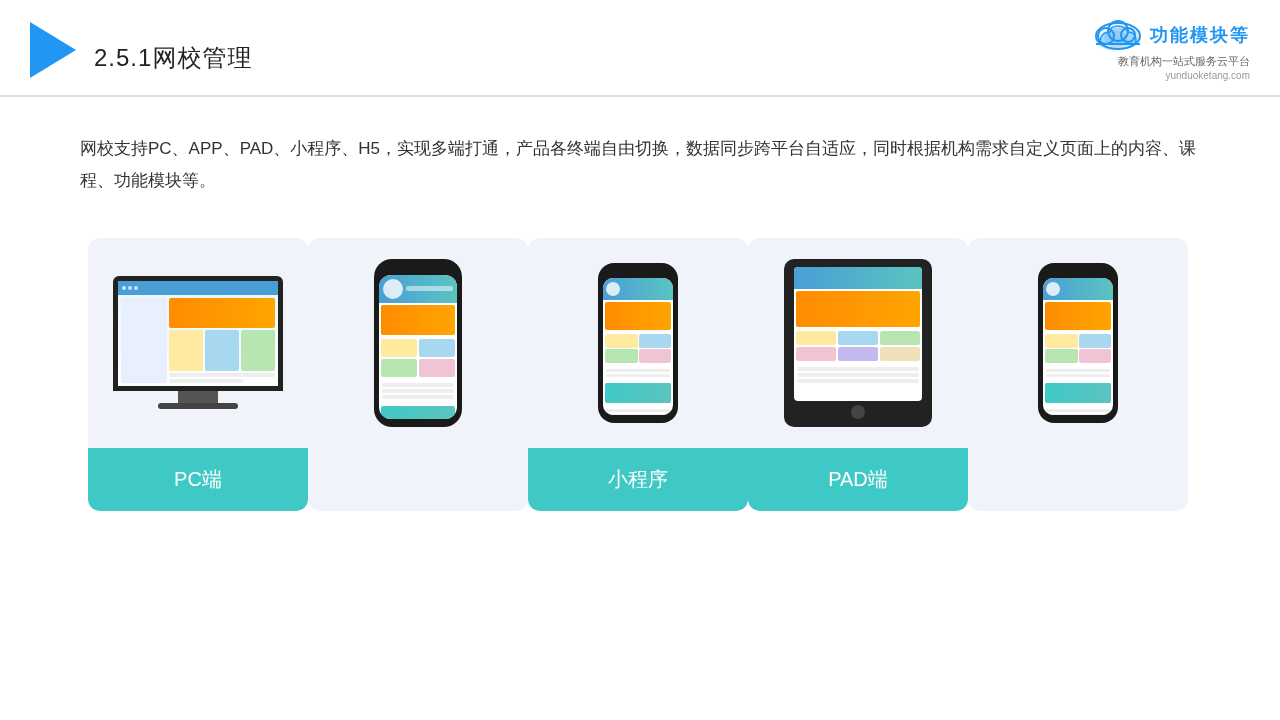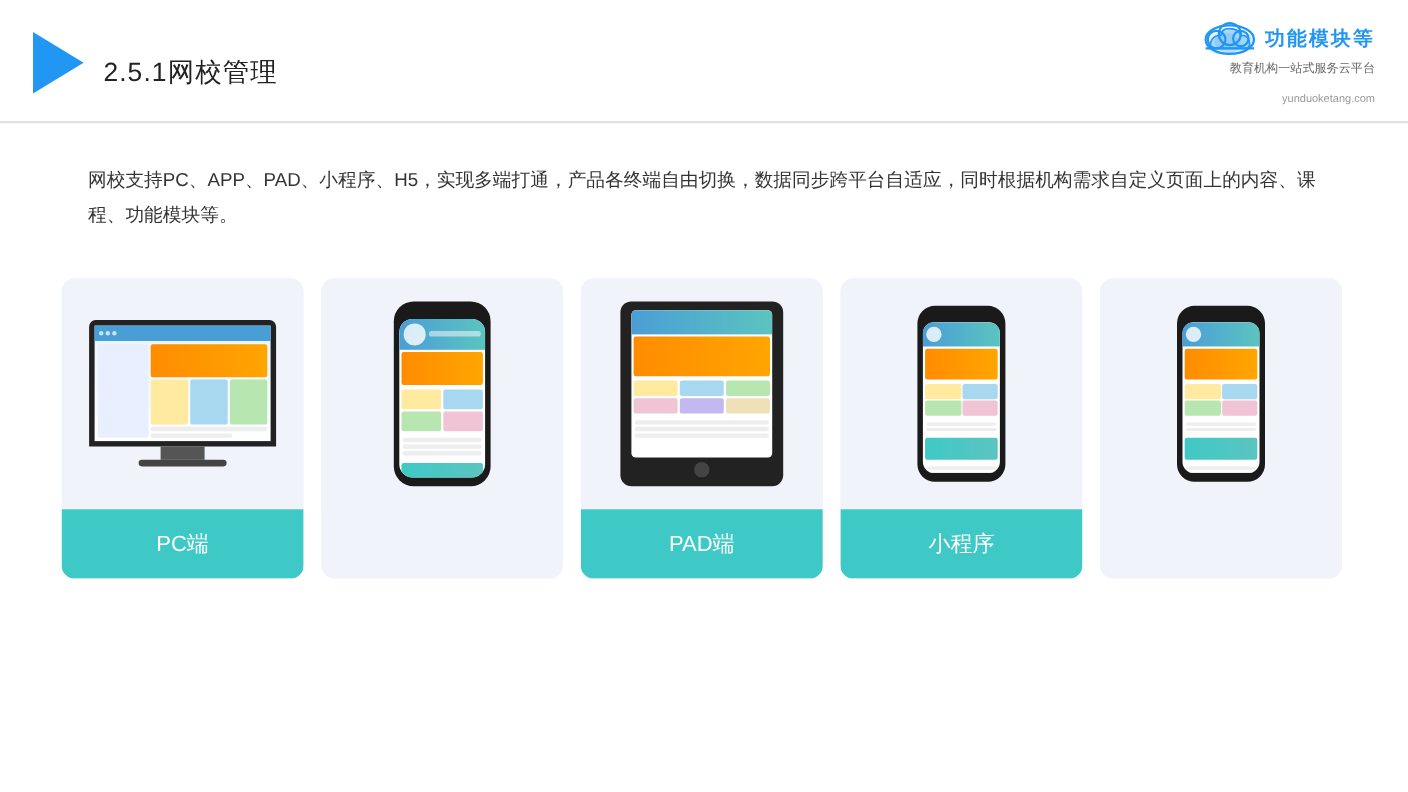--- a/index.html
+++ b/index.html
@@ -60,35 +60,34 @@
     }
     .logo-subtitle {
       font-size: 11px;
       color: #666;
       margin-top: 2px;
       text-align: right;
     }
     .logo-url {
       font-size: 10px;
       color: #999;
-      margin-top: 16px;
+      margin-top: 1px;
     }
 
     
     .description {
       padding: 36px 80px 20px 80px;
       font-size: 17px;
       color: #333;
       line-height: 1.9;
     }
 
     
     .cards-container {
       display: flex;
-      gap: 16px;
       padding: 20px 60px 0 56px;
       justify-content: center;
     }
 
     .card {
       width: 220px;
       background: #f0f4fa;
       border-radius: 12px;
       overflow: hidden;
       display: flex;
@@ -434,20 +433,52 @@
               <div class="phone-line"></div>
               <div class="phone-line"></div>
               <div class="phone-line"></div>
             </div>
             <div style="height:22px;background:linear-gradient(90deg,#3FC9C6,#5bc4c0);margin:3px 2px;border-radius:2px;"></div>
 
           </div>
         </div>
       </div>
     </div>
+  </div>
+
+  <div class="card">
+    <div class="card-image-area">
+      <div class="phone-mockup">
+        <div class="mini-phone-outer">
+          <div class="mini-notch"></div>
+          <div class="mini-screen">
+            <div class="mini-screen-top">
+              <div class="mini-avatar"></div>
+            </div>
+            <div class="mini-screen-banner"></div>
+            <div class="mini-screen-grid">
+              <div class="mini-grid-item"></div>
+              <div class="mini-grid-item"></div>
+              <div class="mini-grid-item"></div>
+              <div class="mini-grid-item"></div>
+            </div>
+            <div class="mini-screen-lines">
+              <div class="mini-line"></div>
+              <div class="mini-line"></div>
+            </div>
+            <div class="mini-green-block"></div>
+            <div class="mini-screen-lines">
+              <div class="mini-line"></div>
+              <div class="mini-line"></div>
+            </div>
+          </div>
+        </div>
+      </div>
+    </div>
+    <div class="card-label">小程序</div>
   </div>
 
   <div class="card">
     <div class="card-image-area">
       <div class="tablet-mockup">
         <div class="tablet-outer">
           <div class="tablet-screen">
             <div class="tablet-screen-top"></div>
             <div class="tablet-screen-banner"></div>
             <div class="tablet-screen-grid">
@@ -493,47 +524,15 @@
             </div>
             <div class="mini-green-block"></div>
             <div class="mini-screen-lines">
               <div class="mini-line"></div>
               <div class="mini-line"></div>
             </div>
           </div>
         </div>
       </div>
     </div>
-    <div class="card-label">小程序</div>
-  </div>
-
-  <div class="card">
-    <div class="card-image-area">
-      <div class="phone-mockup">
-        <div class="mini-phone-outer">
-          <div class="mini-notch"></div>
-          <div class="mini-screen">
-            <div class="mini-screen-top">
-              <div class="mini-avatar"></div>
-            </div>
-            <div class="mini-screen-banner"></div>
-            <div class="mini-screen-grid">
-              <div class="mini-grid-item"></div>
-              <div class="mini-grid-item"></div>
-              <div class="mini-grid-item"></div>
-              <div class="mini-grid-item"></div>
-            </div>
-            <div class="mini-screen-lines">
-              <div class="mini-line"></div>
-              <div class="mini-line"></div>
-            </div>
-            <div class="mini-green-block"></div>
-            <div class="mini-screen-lines">
-              <div class="mini-line"></div>
-              <div class="mini-line"></div>
-            </div>
-          </div>
-        </div>
-      </div>
-    </div>
   </div>
 
 </div>
 
 </body></html>

